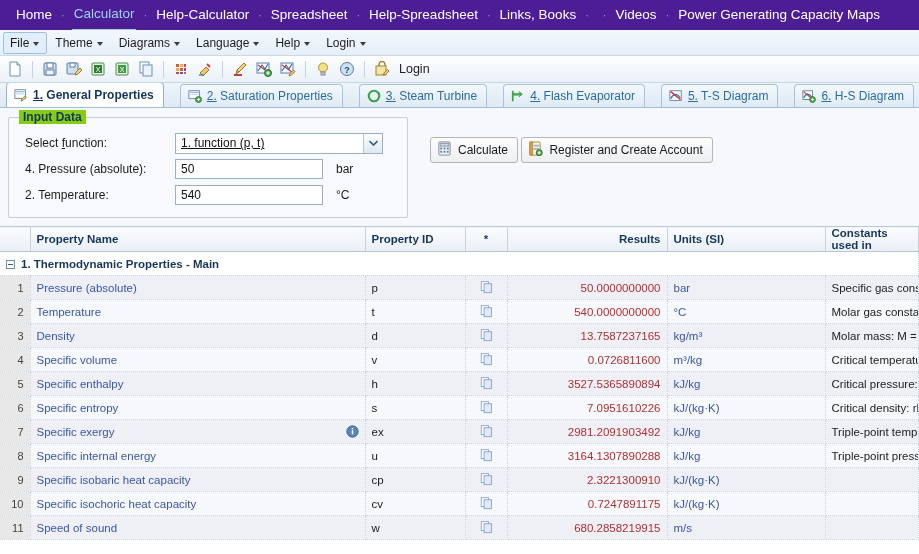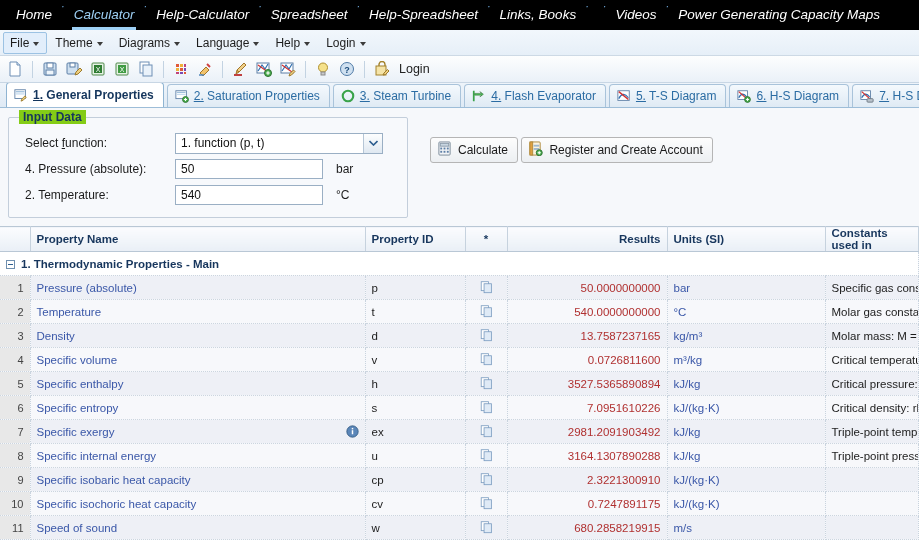--- a/index.html
+++ b/index.html
@@ -9,26 +9,26 @@
     background: #ffffff;
     font-family: "Liberation Sans", sans-serif;
     font-size: 12px;
     color: #333;
   }
   * { box-sizing: border-box; }
 
   
   .topnav {
     height: 30px;
-    background: #000000;
+    background: #4c1d95;
     display: flex;
+    align-items: center;
     padding-left: 14px;
     white-space: nowrap;
     overflow: hidden;
-    font-style: italic;
   }
   .topnav a {
     color: #ffffff;
     font-size: 13.5px;
     text-decoration: none;
     padding: 0 2px;
     line-height: 30px;
   }
   .topnav a.active { color: #9ed0f5; border-bottom: 3px solid #9ed0f5; }
   .topnav .sep { color: #6ea6d6; font-size: 11px; padding: 0 7px; }
@@ -90,21 +90,21 @@
     display: flex;
     align-items: flex-end;
     padding-left: 6px;
     white-space: nowrap;
     overflow: hidden;
   }
   .tab {
     height: 23px;
     display: flex; align-items: center; gap: 5px;
     padding: 0 9px 0 7px;
-    margin-right: 3px;
+    margin-right: 16px;
     border: 1px solid #a9c3da;
     border-bottom: none;
     border-radius: 4px 4px 0 0;
     background: linear-gradient(#f4f9fd, #dfeaf4);
     font-size: 12px;
     color: #2b6ca3;
   }
   .tab.active {
     background: #ffffff;
     color: #14355c;
@@ -144,20 +144,21 @@
 
   .selectbox {
     width: 208px; height: 21px;
     border: 1px solid #9aafc4;
     background: #ffffff;
     display: flex; align-items: center;
     font-size: 12px;
     padding-left: 5px;
     position: relative;
     color: #111;
+    text-decoration: underline;
   }
   .selarrow {
     position: absolute; right: 0; top: 0;
     width: 19px; height: 19px;
     background: linear-gradient(#fdfefe, #dfe8f1);
     border-left: 1px solid #b6c6d6;
     display: flex; align-items: center; justify-content: center;
   }
   .textbox {
     width: 148px; height: 20px;

